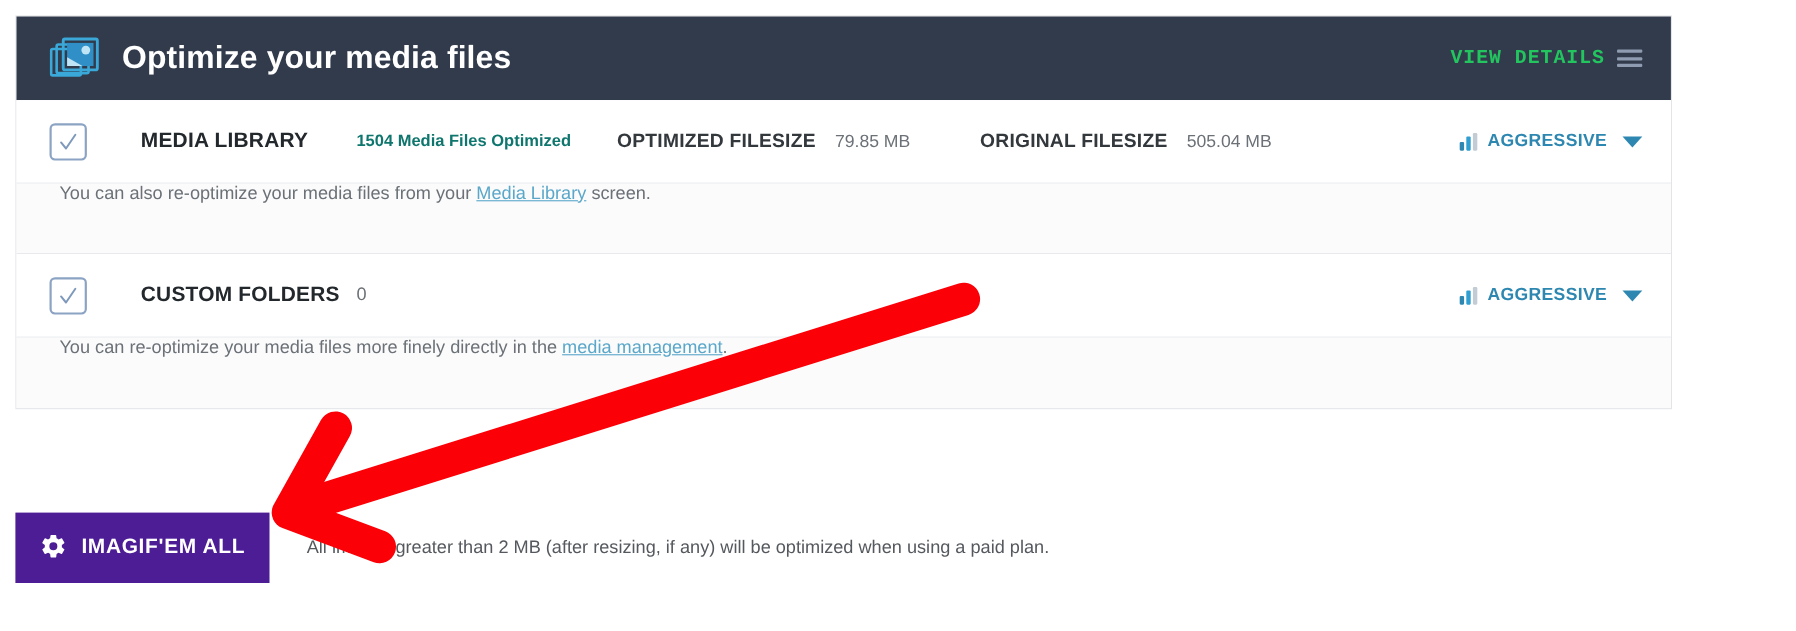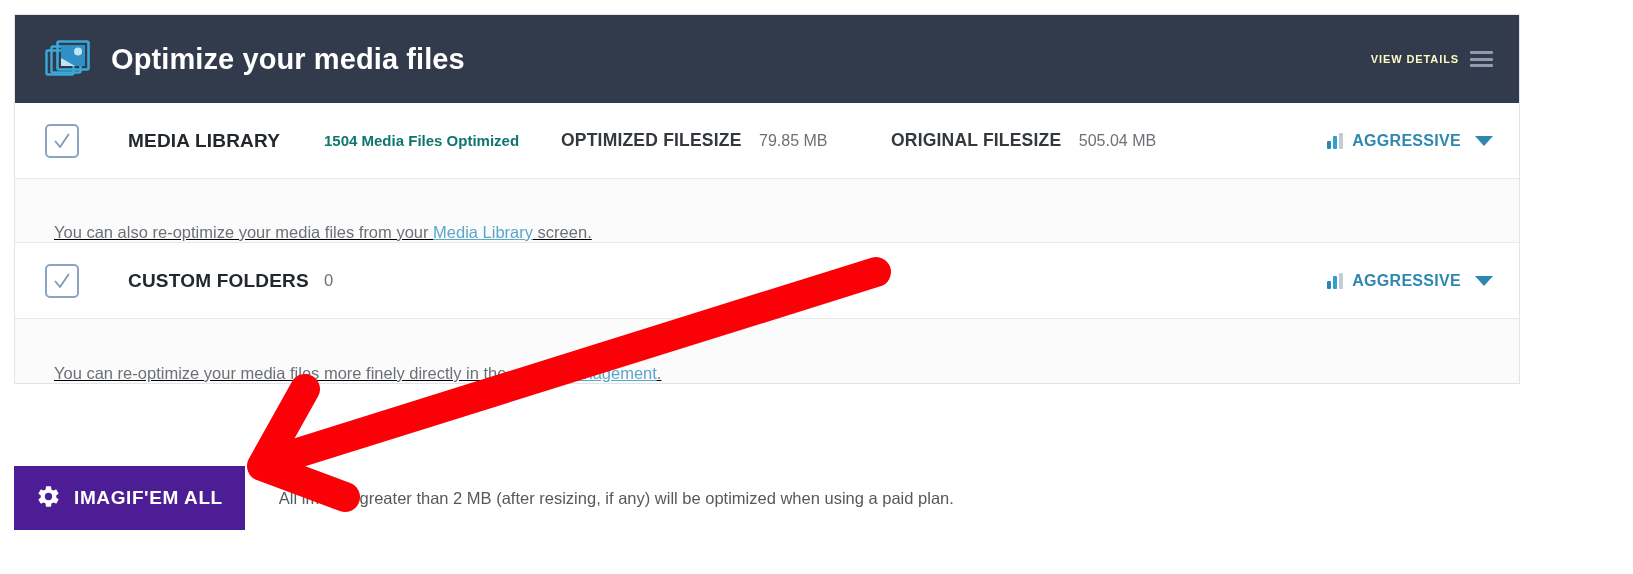--- a/index.html
+++ b/index.html
@@ -23,21 +23,21 @@
     top: 14px;
     width: 1506px;
     border: 1px solid #e2e4e7;
     box-sizing: border-box;
     background: #ffffff;
   }
 
   
   .panel-header {
     background: #323b4c;
-    height: 88px;
+    height: 76px;
     display: flex;
     align-items: center;
     padding: 0 26px 0 30px;
     box-sizing: border-box;
   }
   .header-left {
     display: flex;
     align-items: center;
     flex: 1 1 auto;
     min-width: 0;
@@ -57,25 +57,26 @@
     white-space: nowrap;
   }
   .view-details {
     display: flex;
     align-items: center;
     gap: 11px;
     flex: 0 0 auto;
     cursor: pointer;
   }
   .view-details-label {
-    color: #fef9c3;
-    font-size: 11px;
+    color: #22c55e;
+    font-size: 18px;
     font-weight: bold;
     letter-spacing: 0.9px;
     white-space: nowrap;
+    font-family: Liberation Mono, monospace;
   }
   .burger {
     width: 23px;
     height: 16px;
     display: flex;
     flex-direction: column;
     justify-content: space-between;
   }
   .burger span {
     display: block;
@@ -175,26 +176,25 @@
     border-left: 9px solid transparent;
     border-right: 9px solid transparent;
     border-top: 10px solid #2e87b0;
     margin-left: 5px;
   }
 
   
   .note {
     height: 64px;
     display: flex;
-    align-items: flex-end;
+    align-items: flex-start;
     padding: 0 30px 0 39px;
     box-sizing: border-box;
     background: #fbfbfc;
     border-bottom: 1px solid #e7e9ec;
-    text-decoration: underline;
   }
   .note:last-child { border-bottom: none; }
   .note-text {
     font-size: 16.5px;
     color: #6b7176;
     white-space: nowrap;
   }
   .note-text a {
     color: #5ba7c9;
     text-decoration: underline;

